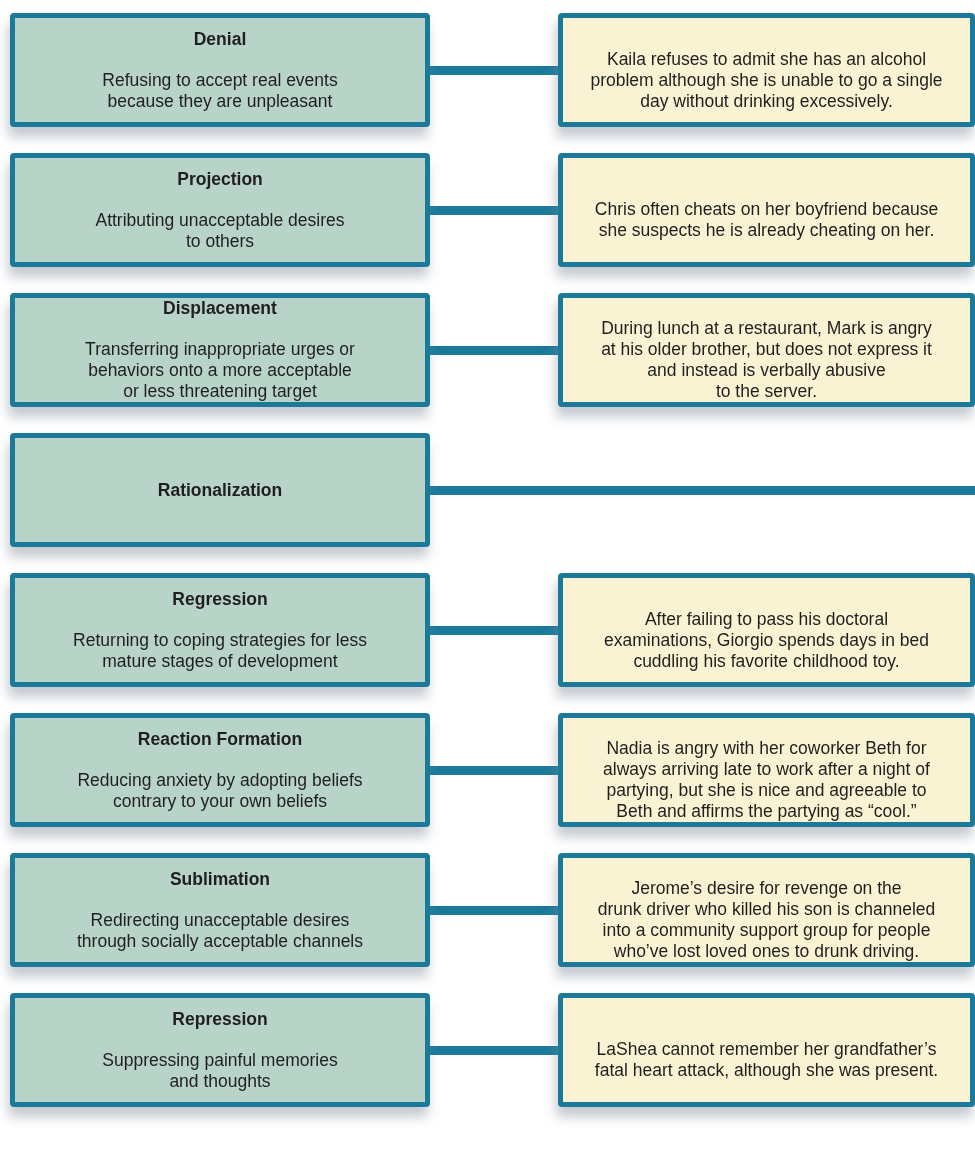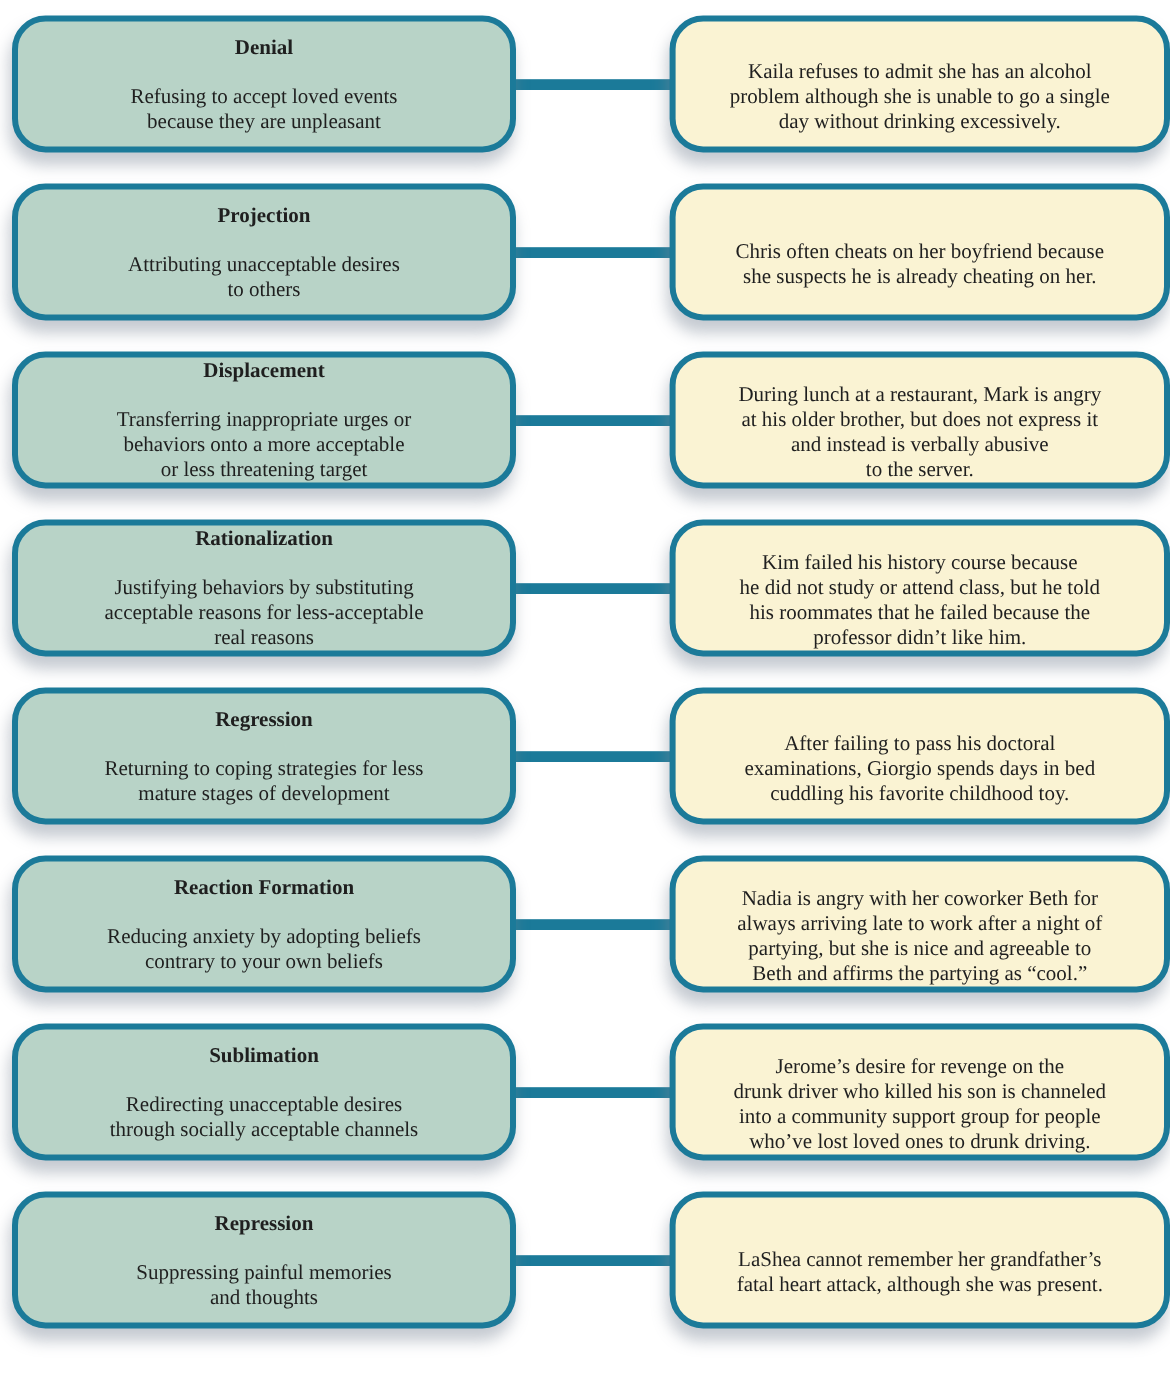--- a/index.html
+++ b/index.html
@@ -21,32 +21,31 @@
   .row {
     display: flex;
     align-items: center;
     height: 114px;
     flex: 0 0 114px;
   }
   .box {
     box-sizing: border-box;
     height: 114px;
     border: 5px solid var(--border-color, #1b7a99);
-    border-radius: 28px;
+    border-radius: 4px;
     display: flex;
     flex-direction: column;
     align-items: center;
     justify-content: center;
     text-align: center;
     padding: 6px 12px;
     box-shadow: -2px 10px 12px rgba(126, 137, 152, 0.45);
     color: #1f1f1f;
     font-size: 17.5px;
     line-height: 21px;
-    font-family: Liberation Serif, serif;
   }
   .term-box {
     width: 420px;
     background: var(--term-fill, #b8d3c7);
     z-index: 2;
   }
   .example-box {
     width: 417px;
     background: var(--example-fill, #faf3d3);
     z-index: 2;
@@ -67,21 +66,21 @@
   }
 </style>
 </head>
 <body>
 
 <div class="diagram" style="--border-color: #1b7a99; --term-fill: #b8d3c7; --example-fill: #faf3d3;">
 
   <div class="row">
     <div class="box term-box">
       <div class="term">Denial</div>
-      <div class="definition">Refusing to accept loved events
+      <div class="definition">Refusing to accept real events
 because they are unpleasant</div>
     </div>
     <div class="connector"></div>
     <div class="box example-box">
       <div class="example">Kaila refuses to admit she has an alcohol
 problem although she is unable to go a single
 day without drinking excessively.</div>
     </div>
   </div>
 
@@ -110,31 +109,22 @@
       <div class="example">During lunch at a restaurant, Mark is angry
 at his older brother, but does not express it
 and instead is verbally abusive
 to the server.</div>
     </div>
   </div>
 
   <div class="row">
     <div class="box term-box">
       <div class="term">Rationalization</div>
-      <div class="definition">Justifying behaviors by substituting
-acceptable reasons for less-acceptable
-real reasons</div>
     </div>
     <div class="connector"></div>
-    <div class="box example-box">
-      <div class="example">Kim failed his history course because
-he did not study or attend class, but he told
-his roommates that he failed because the
-professor didn’t like him.</div>
-    </div>
   </div>
 
   <div class="row">
     <div class="box term-box">
       <div class="term">Regression</div>
       <div class="definition">Returning to coping strategies for less
 mature stages of development</div>
     </div>
     <div class="connector"></div>
     <div class="box example-box">

